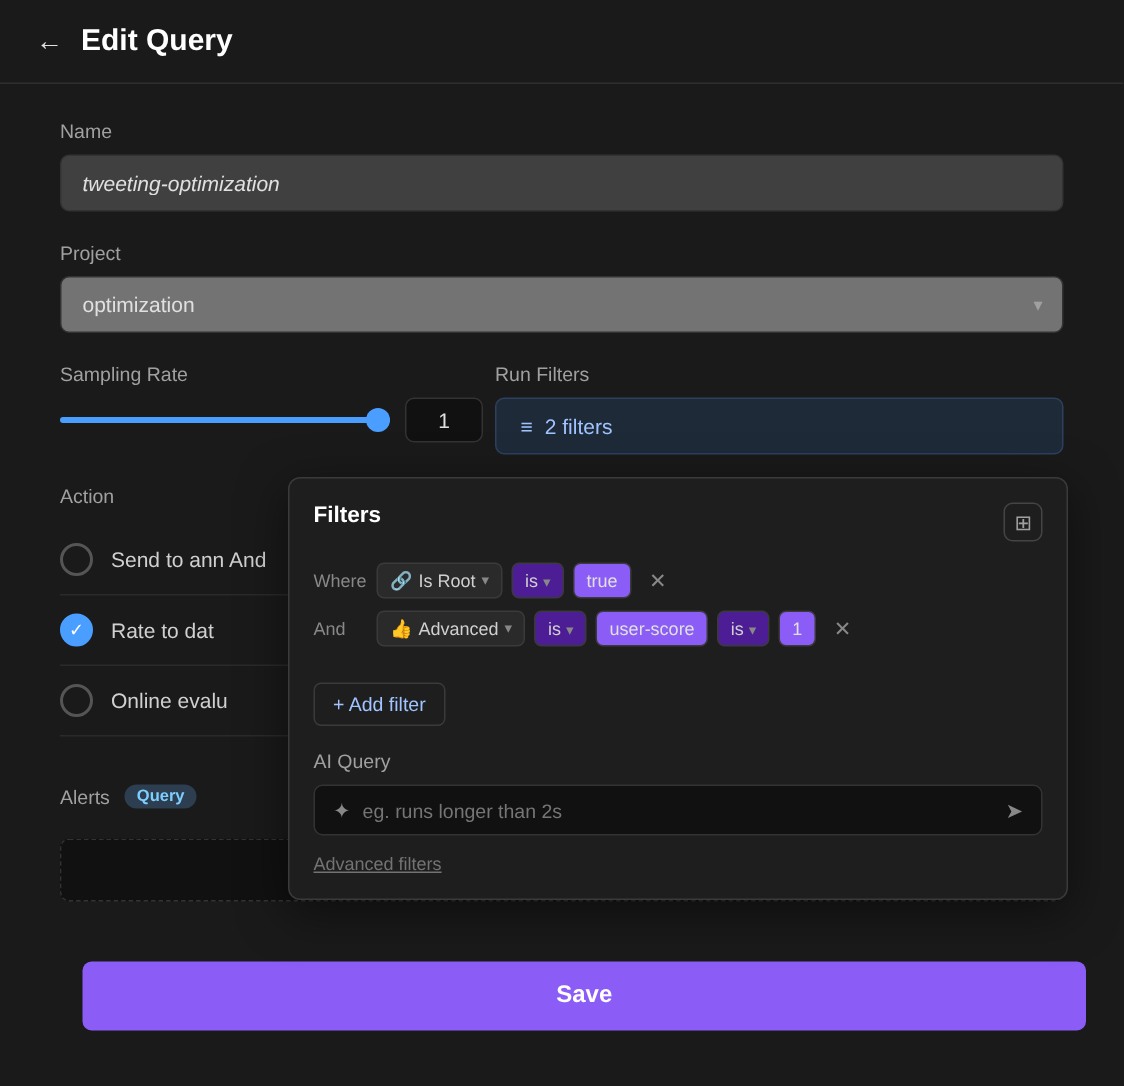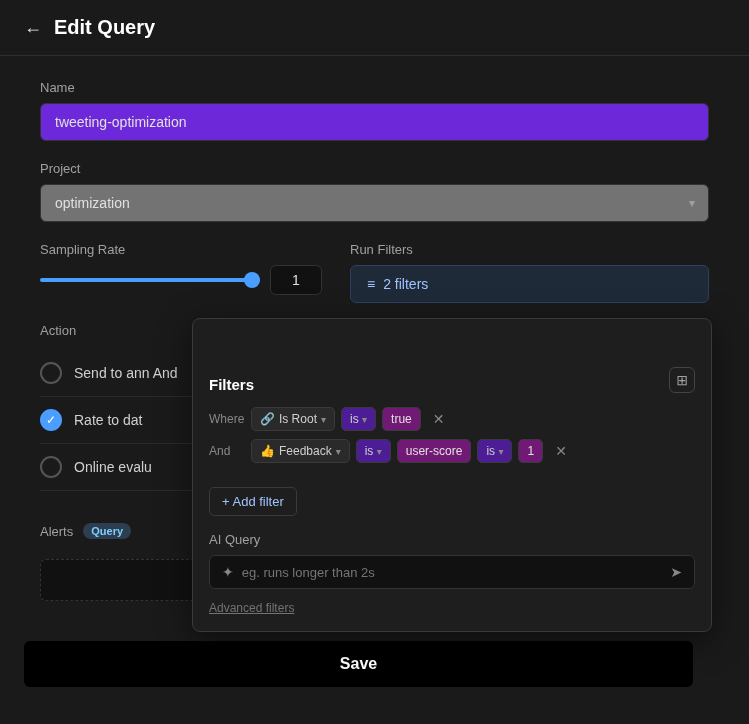--- a/index.html
+++ b/index.html
@@ -44,27 +44,28 @@
       margin-bottom: 20px;
     }
     .field-label {
       font-size: 13px;
       color: #a0a0a0;
       margin-bottom: 8px;
       font-weight: 500;
     }
     .text-input {
       width: 100%;
-      background: #6d28d9;
+      background: #404040;
       border: 1px solid #333;
       border-radius: 6px;
       color: #e0e0e0;
       padding: 10px 14px;
       font-size: 14px;
       outline: none;
+      font-style: italic;
     }
     .select-wrapper {
       position: relative;
       width: 100%;
     }
     .select-input {
       width: 100%;
       background: #737373;
       border: 1px solid #333;
       border-radius: 6px;
@@ -80,21 +81,21 @@
       right: 14px;
       top: 50%;
       transform: translateY(-50%);
       color: #a0a0a0;
       pointer-events: none;
       font-size: 12px;
     }
     .sampling-run-row {
       display: flex;
       align-items: flex-start;
-      gap: 28px;
+      gap: 8px;
       margin-bottom: 20px;
     }
     .sampling-group {
       flex: 0 0 auto;
     }
     .run-filters-group {
       flex: 1;
     }
     .slider-row {
       display: flex;
@@ -214,22 +215,22 @@
       border-radius: 6px;
       color: #a0a0a0;
       padding: 12px;
       font-size: 14px;
       cursor: pointer;
       text-align: center;
       margin-top: 8px;
     }
     .save-btn {
       width: calc(100% - 80px);
-      margin: 16px 24px;
-      background: #000000;
+      margin: 16px 55px;
+      background: #8b5cf6;
       border: none;
       border-radius: 6px;
       color: #fff;
       padding: 14px;
       font-size: 16px;
       font-weight: 600;
       cursor: pointer;
     }
     
     .filters-popup {
@@ -239,24 +240,23 @@
       width: 520px;
       background: #1e1e1e;
       border: 1px solid #3a3a3a;
       border-radius: 8px;
       z-index: 100;
       padding: 16px;
       box-shadow: 0 8px 32px rgba(0,0,0,0.5);
     }
     .popup-header {
       display: flex;
-      align-items: flex-end;
+      align-items: flex-start;
       justify-content: space-between;
       margin-bottom: 14px;
-      margin-top: 32px;
     }
     .popup-title {
       font-size: 15px;
       font-weight: 600;
       color: #fff;
     }
     .popup-icon-btn {
       background: none;
       border: 1px solid #444;
       border-radius: 6px;
@@ -291,21 +291,21 @@
     .filter-op {
       background: #4c1d95;
       border: 1px solid #3a3a3a;
       border-radius: 5px;
       color: #d0d0d0;
       padding: 4px 8px;
       font-size: 12px;
       cursor: pointer;
     }
     .filter-value {
-      background: #701a75;
+      background: #8b5cf6;
       border: 1px solid #3a3a3a;
       border-radius: 5px;
       color: #e0e0e0;
       padding: 4px 8px;
       font-size: 12px;
     }
     .close-x {
       background: none;
       border: none;
       color: #888;
@@ -475,21 +475,21 @@
       </button>
       <span class="filter-value">true</span>
       <button class="close-x">✕</button>
     </div>
 
     
     <div class="filter-row">
       <span class="filter-connector">And</span>
       <button class="filter-chip">
         <span>👍</span>
-        <span>Feedback</span>
+        <span>Advanced</span>
         <span class="chevron-down">▾</span>
       </button>
       <button class="filter-op">
         <span>is</span>
         <span class="chevron-down">▾</span>
       </button>
       <span class="filter-value">user-score</span>
       <button class="filter-op">
         <span>is</span>
         <span class="chevron-down">▾</span>

